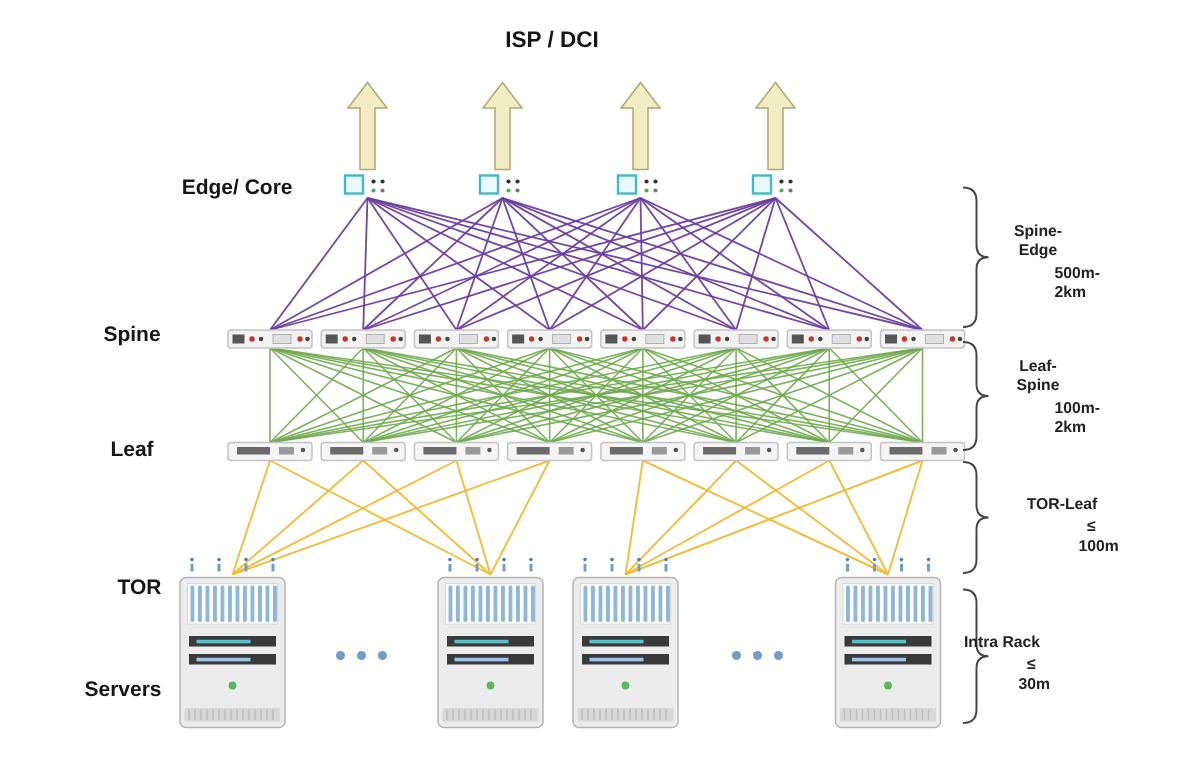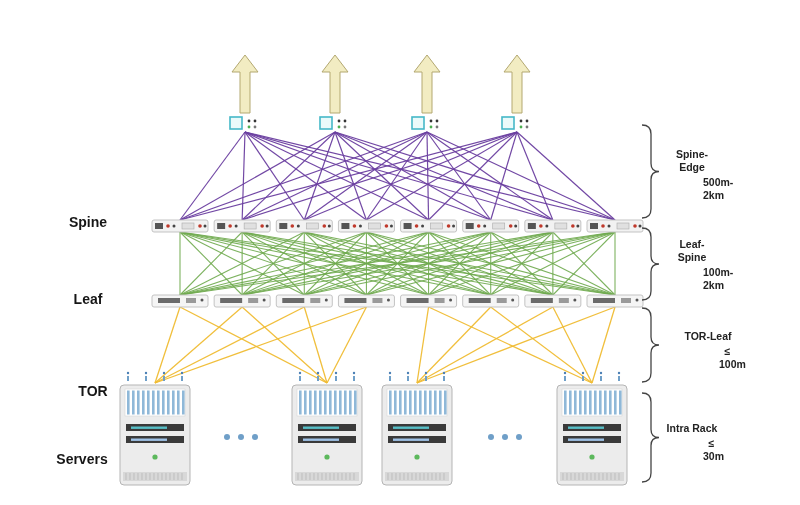--- a/index.html
+++ b/index.html
@@ -476,36 +476,38 @@
       <circle cx="255" cy="437" r="3" fill="#6f9fc8"></circle>
       <circle cx="491" cy="437" r="3" fill="#6f9fc8"></circle>
       <circle cx="505" cy="437" r="3" fill="#6f9fc8"></circle>
       <circle cx="519" cy="437" r="3" fill="#6f9fc8"></circle>
       <path d="M 642,125 Q 651,125 651,134 L 651,163.5 Q 651,171.5 659,171.5 Q 651,171.5 651,179.5 L 651,209 Q 651,218 642,218" fill="none" stroke="#444" stroke-width="1.3"></path>
       <path d="M 642,228 Q 651,228 651,237 L 651,256 Q 651,264 659,264 Q 651,264 651,272 L 651,291 Q 651,300 642,300" fill="none" stroke="#444" stroke-width="1.3"></path>
       <path d="M 642,308 Q 651,308 651,317 L 651,337 Q 651,345 659,345 Q 651,345 651,353 L 651,373 Q 651,382 642,382" fill="none" stroke="#444" stroke-width="1.3"></path>
       <path d="M 642,393 Q 651,393 651,402 L 651,429.5 Q 651,437.5 659,437.5 Q 651,437.5 651,445.5 L 651,473 Q 651,482 642,482" fill="none" stroke="#444" stroke-width="1.3"></path>
     </svg>
 
-
+  <div class="lbl title" style="left:288px;top:18px;width:160px;">ISP / DCI</div>
+
+  <div class="lbl layer right" style="left:90px;top:116px;width:105px;">Edge/ Core</div>
   <div class="lbl layer center" style="left:48px;top:214px;width:80px;">Spine</div>
   <div class="lbl layer center" style="left:48px;top:291px;width:80px;">Leaf</div>
   <div class="lbl layer center" style="left:58px;top:383px;width:70px;">TOR</div>
   <div class="lbl layer center" style="left:37px;top:451px;width:90px;">Servers</div>
 
   <div class="anno" style="left:664px;top:148px;">
     <div>Spine-Edge</div>
     <div class="rng">500m- 2km</div>
   </div>
   <div class="anno" style="left:664px;top:238px;">
     <div>Leaf- Spine</div>
     <div class="rng">100m- 2km</div>
   </div>
   <div class="anno" style="left:680px;top:330px;">
     <div>TOR-Leaf</div>
     <div class="rng">≤ 100m</div>
   </div>
-  <div class="anno" style="left:664px;top:422px;">
+  <div class="anno" style="left:640px;top:422px;">
     <div>Intra Rack</div>
     <div class="rng">≤ 30m</div>
   </div>
 
 </div>
 
 </body></html>

